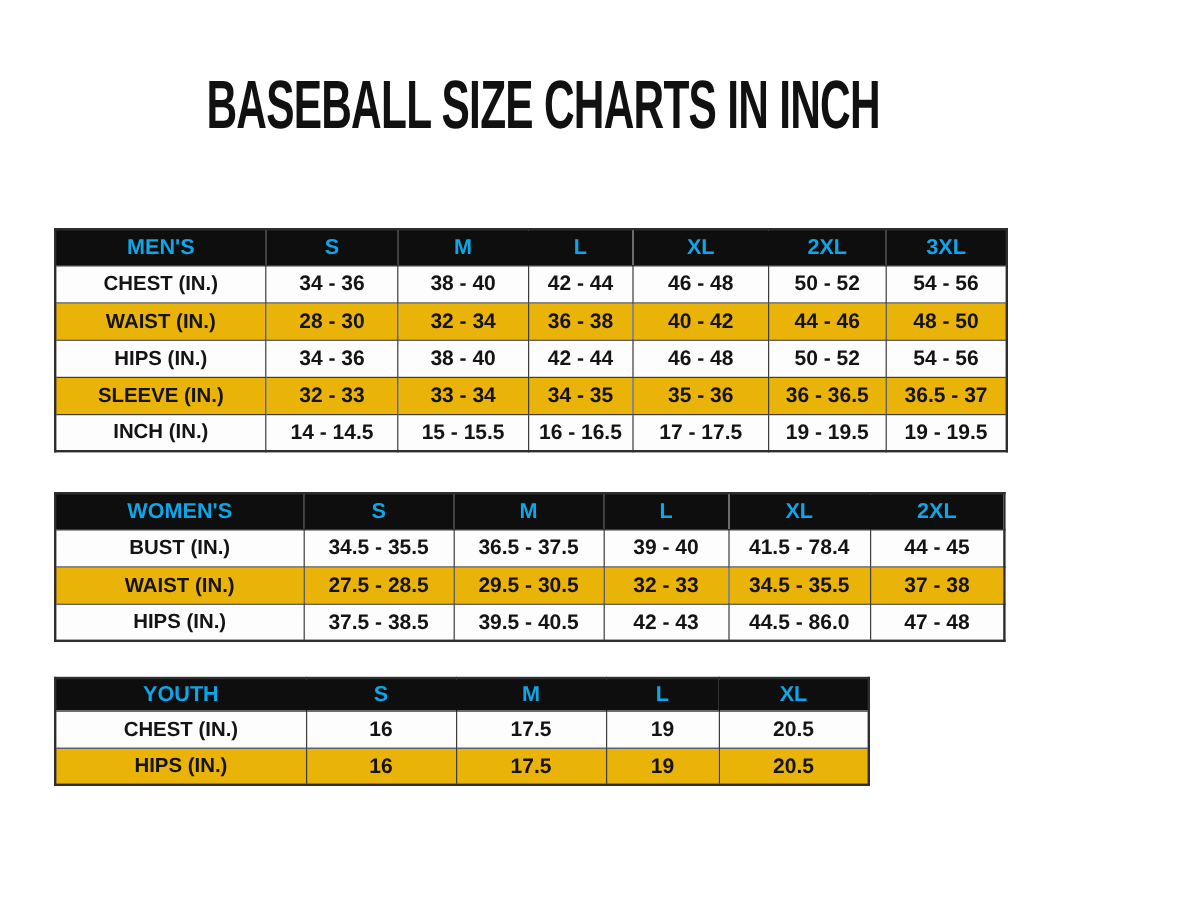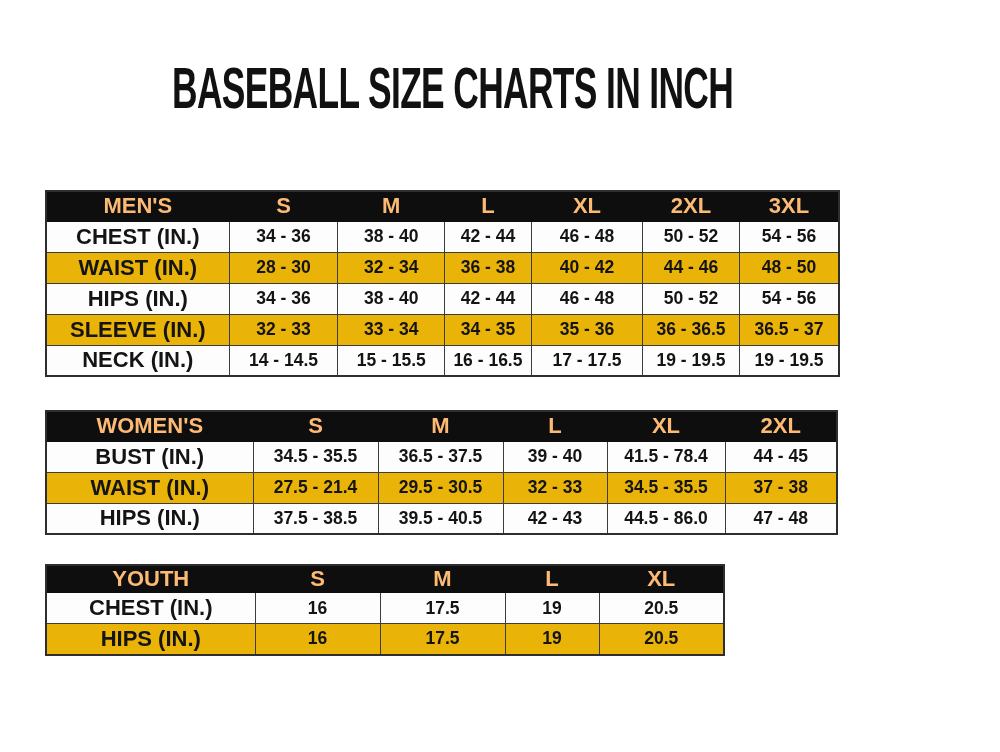--- a/index.html
+++ b/index.html
@@ -53,32 +53,32 @@
     font-size: 17.5px;
     color: #141414;
     white-space: nowrap;
     overflow: hidden;
   }
   table.size-table thead tr {
     height: 30px;
   }
   table.size-table thead th {
     background: #0e0e0e;
-    color: #fdba74;
+    color: #0ea5e9;
     border-color: #0e0e0e;
-    font-size: 22px;
+    font-size: 18px;
   }
   table.size-table tbody tr {
     height: 31px;
   }
   table.size-table tbody tr.row-alt {
     background: #eab308;
   }
   table.size-table tbody th {
-    font-size: 22px;
+    font-size: 17px;
   }
   
   #mens-table   { left: 45px; top: 190px; }
   #mens-table col:nth-child(1){width:206px}
   #mens-table col:nth-child(2){width:128px}
   #mens-table col:nth-child(3){width:125px}
   #mens-table col:nth-child(4){width:95px}
   #mens-table col:nth-child(5){width:132px}
   #mens-table col:nth-child(6){width:110px}
   #mens-table col:nth-child(7){width:114px}
@@ -160,21 +160,21 @@
         <tr class="row-alt">
           <th>SLEEVE (IN.)</th>
           <td>32 - 33</td>
           <td>33 - 34</td>
           <td>34 - 35</td>
           <td>35 - 36</td>
           <td>36 - 36.5</td>
           <td>36.5 - 37</td>
         </tr>
         <tr>
-          <th>NECK (IN.)</th>
+          <th>INCH (IN.)</th>
           <td>14 - 14.5</td>
           <td>15 - 15.5</td>
           <td>16 - 16.5</td>
           <td>17 - 17.5</td>
           <td>19 - 19.5</td>
           <td>19 - 19.5</td>
         </tr>
       </tbody>
     </table>
 
@@ -201,21 +201,21 @@
         <tr>
           <th>BUST (IN.)</th>
           <td>34.5 - 35.5</td>
           <td>36.5 - 37.5</td>
           <td>39 - 40</td>
           <td>41.5 - 78.4</td>
           <td>44 - 45</td>
         </tr>
         <tr class="row-alt">
           <th>WAIST (IN.)</th>
-          <td>27.5 - 21.4</td>
+          <td>27.5 - 28.5</td>
           <td>29.5 - 30.5</td>
           <td>32 - 33</td>
           <td>34.5 - 35.5</td>
           <td>37 - 38</td>
         </tr>
         <tr>
           <th>HIPS (IN.)</th>
           <td>37.5 - 38.5</td>
           <td>39.5 - 40.5</td>
           <td>42 - 43</td>

